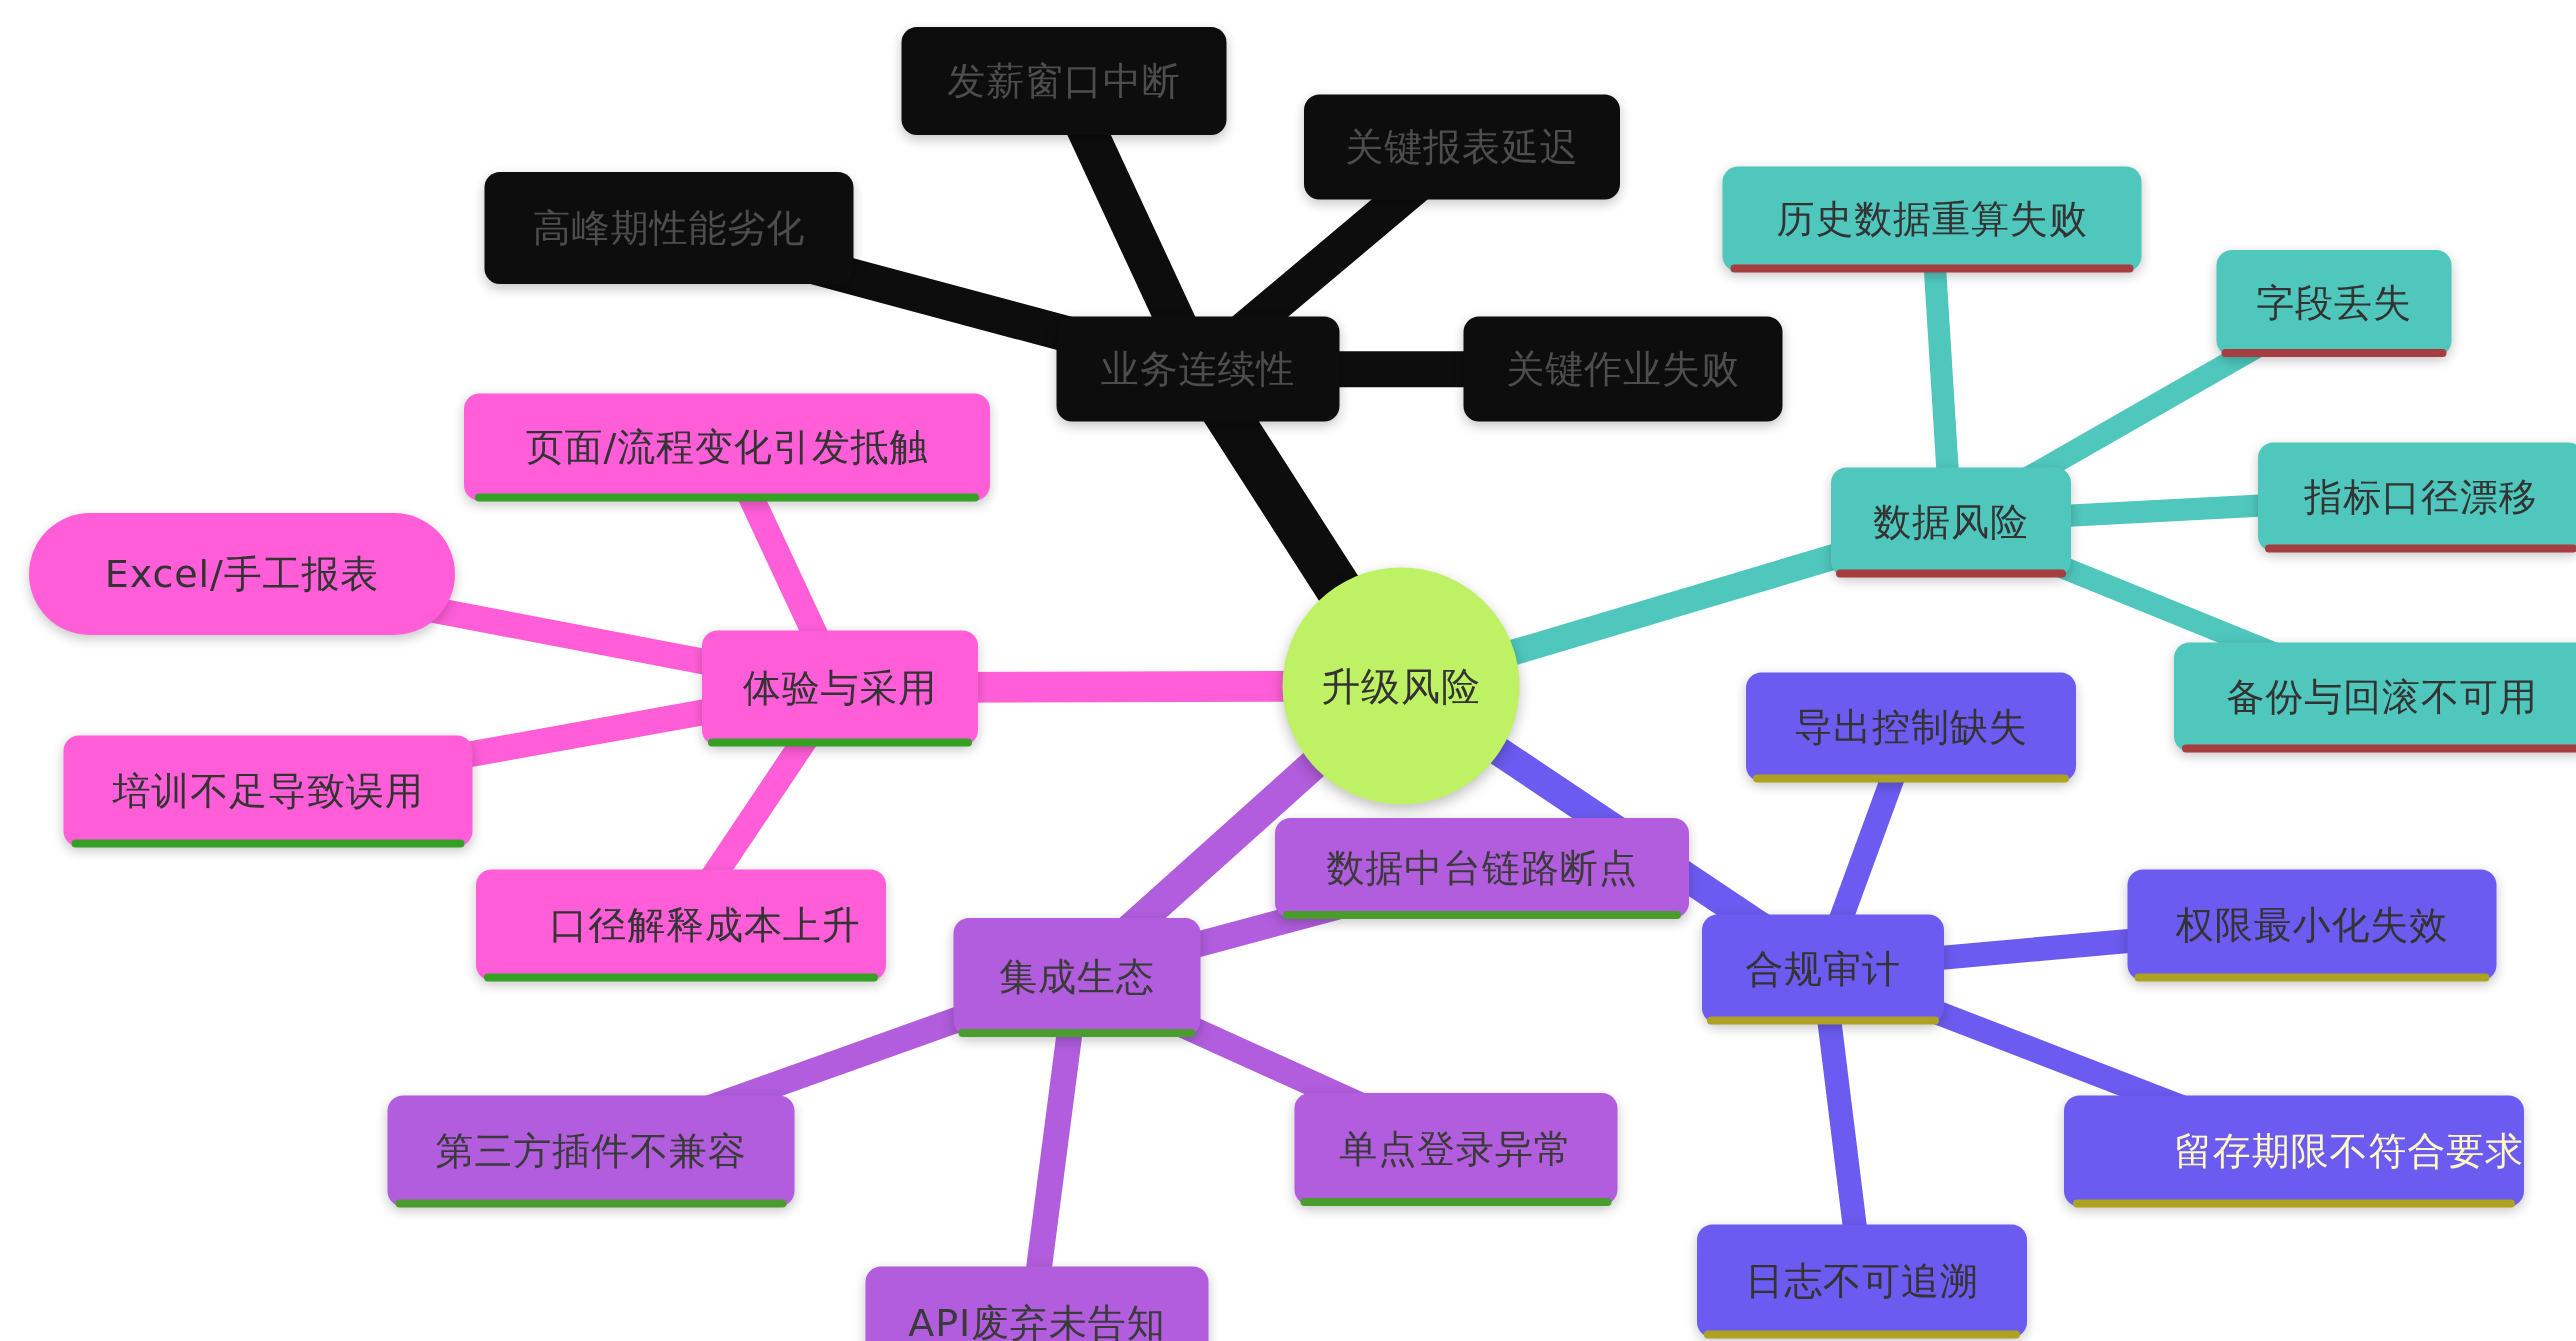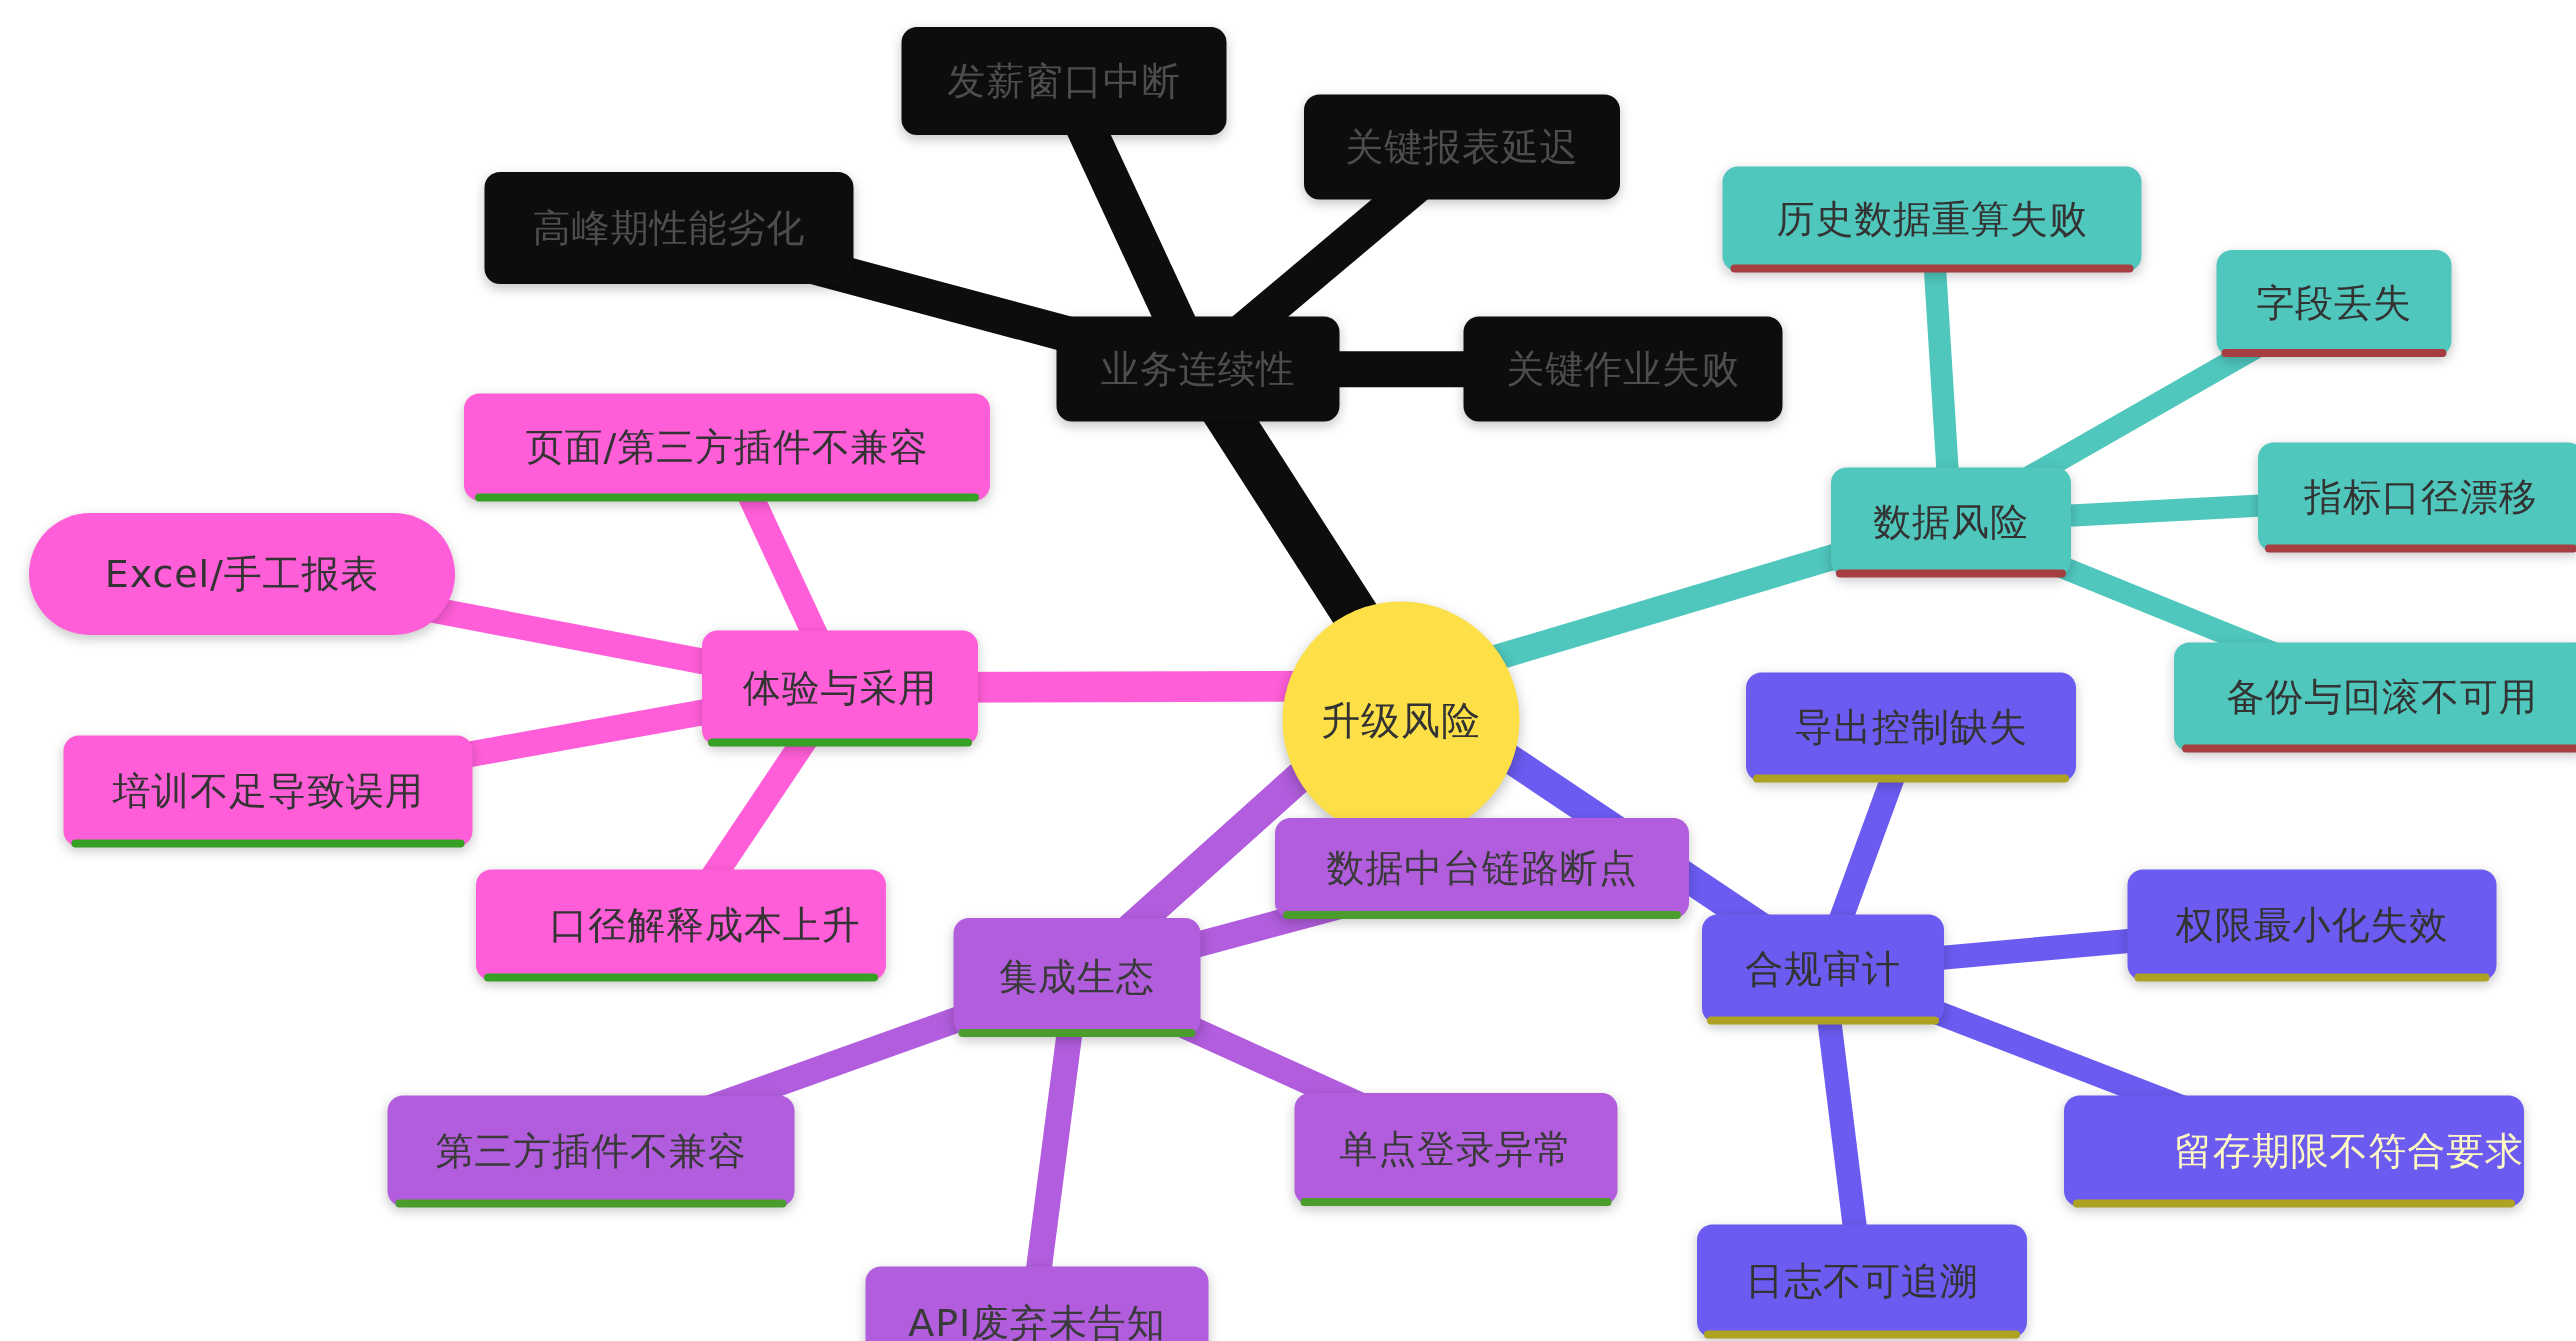--- a/index.html
+++ b/index.html
@@ -69,21 +69,21 @@
       <line x1="1254" y1="1138" x2="688" y2="1340" stroke="#b15ddd" stroke-width="30" stroke-linecap="round"></line>
       <line x1="1254" y1="1138" x2="1696" y2="1338" stroke="#b15ddd" stroke-width="30" stroke-linecap="round"></line>
       <line x1="1254" y1="1138" x2="1208" y2="1492" stroke="#b15ddd" stroke-width="30" stroke-linecap="round"></line>
       <line x1="1632" y1="799" x2="2123" y2="1128" stroke="#6b5bf0" stroke-width="34" stroke-linecap="round"></line>
       <line x1="2123" y1="1128" x2="2226" y2="847" stroke="#6b5bf0" stroke-width="28" stroke-linecap="round"></line>
       <line x1="2123" y1="1128" x2="2692" y2="1077" stroke="#6b5bf0" stroke-width="28" stroke-linecap="round"></line>
       <line x1="2123" y1="1128" x2="2672" y2="1340" stroke="#6b5bf0" stroke-width="28" stroke-linecap="round"></line>
       <line x1="2123" y1="1128" x2="2168" y2="1492" stroke="#6b5bf0" stroke-width="28" stroke-linecap="round"></line>
     </svg>
 
-<div class="node circle" style="left: 1401px; top: 720px; width: 237px; height: 237px; background: #fde047; color: rgb(51, 51, 51);">
+<div class="node circle" style="left: 1401px; top: 686px; width: 237px; height: 237px; background: #bef264; color: rgb(51, 51, 51);">
       <span class="label">升级风险</span>
     </div>
     <div class="node" style="left: 1198px; top: 369px; width: 283px; height: 105px; background: rgb(13, 13, 13); color: rgb(77, 77, 77);">
       <span class="label">业务连续性</span>
     </div>
     <div class="node" style="left: 1064px; top: 81px; width: 325px; height: 108px; background: rgb(13, 13, 13); color: rgb(77, 77, 77);">
       <span class="label">发薪窗口中断</span>
     </div>
     <div class="node" style="left: 1462px; top: 147px; width: 316px; height: 105px; background: rgb(13, 13, 13); color: rgb(77, 77, 77);">
       <span class="label">关键报表延迟</span>
@@ -112,21 +112,21 @@
     </div>
     <div class="node" style="left: 2382px; top: 697px; width: 416px; height: 109px; background: rgb(79, 199, 189); color: rgb(51, 51, 51);">
       <span class="label">备份与回滚不可用</span>
       <div class="underline" style="background: rgb(166, 61, 64);"></div>
     </div>
     <div class="node" style="left: 840px; top: 688px; width: 276px; height: 115px; background: rgb(255, 94, 216); color: rgb(51, 51, 51);">
       <span class="label">体验与采用</span>
       <div class="underline" style="background: rgb(53, 160, 35);"></div>
     </div>
     <div class="node" style="left: 727px; top: 447px; width: 526px; height: 107px; background: rgb(255, 94, 216); color: rgb(51, 51, 51);">
-      <span class="label">页面/第三方插件不兼容</span>
+      <span class="label">页面/流程变化引发抵触</span>
       <div class="underline" style="background: rgb(53, 160, 35);"></div>
     </div>
     <div class="node pill" style="left: 242px; top: 574px; width: 426px; height: 122px; background: rgb(255, 94, 216); color: rgb(51, 51, 51); text-align: right;">
       <span class="label">Excel/手工报表</span>
     </div>
     <div class="node" style="left: 268px; top: 791px; width: 409px; height: 111px; background: rgb(255, 94, 216); color: rgb(51, 51, 51);">
       <span class="label">培训不足导致误用</span>
       <div class="underline" style="background: rgb(53, 160, 35);"></div>
     </div>
     <div class="node" style="left: 681px; top: 925px; width: 410px; height: 111px; background: rgb(255, 94, 216); color: rgb(51, 51, 51); padding-left: 48px;">

